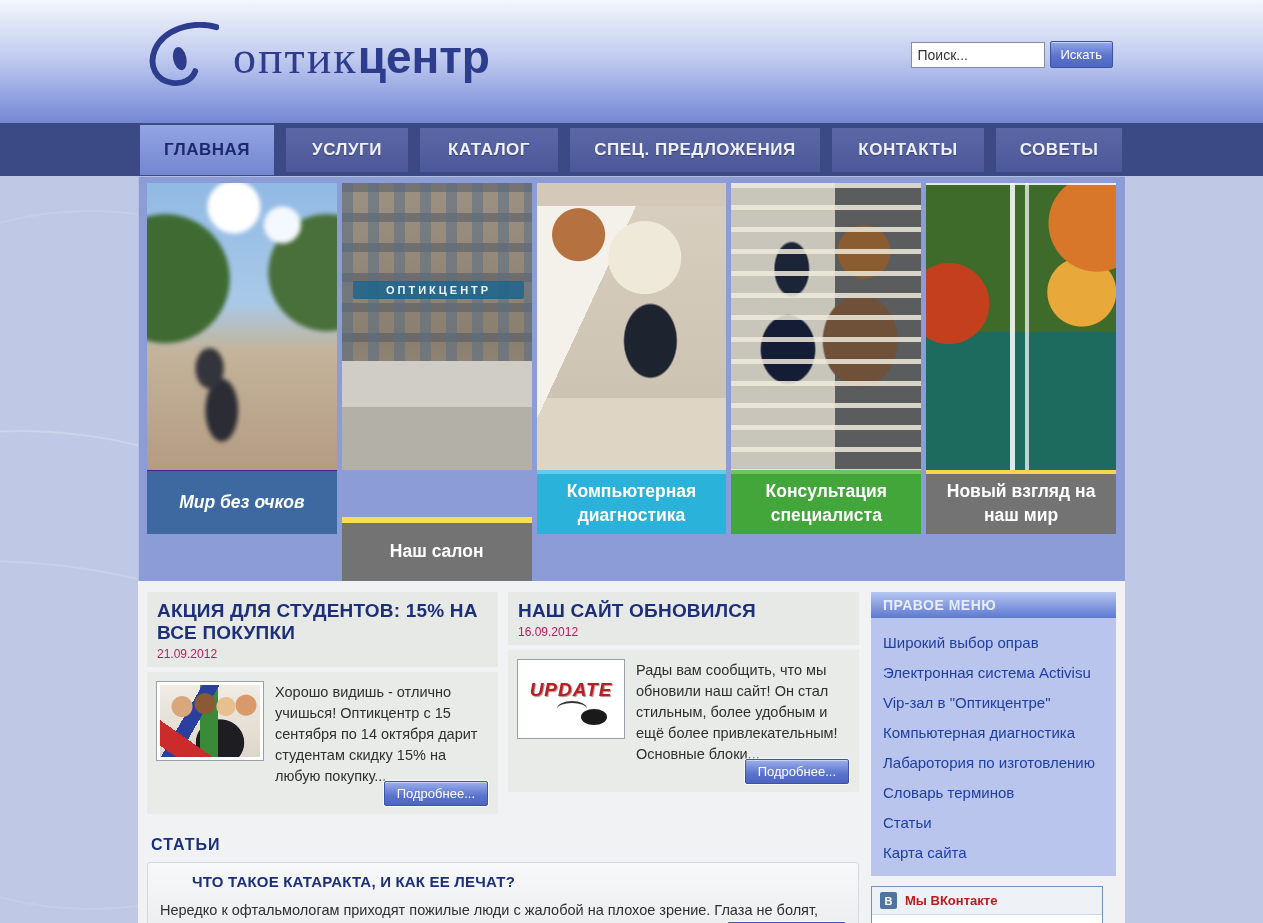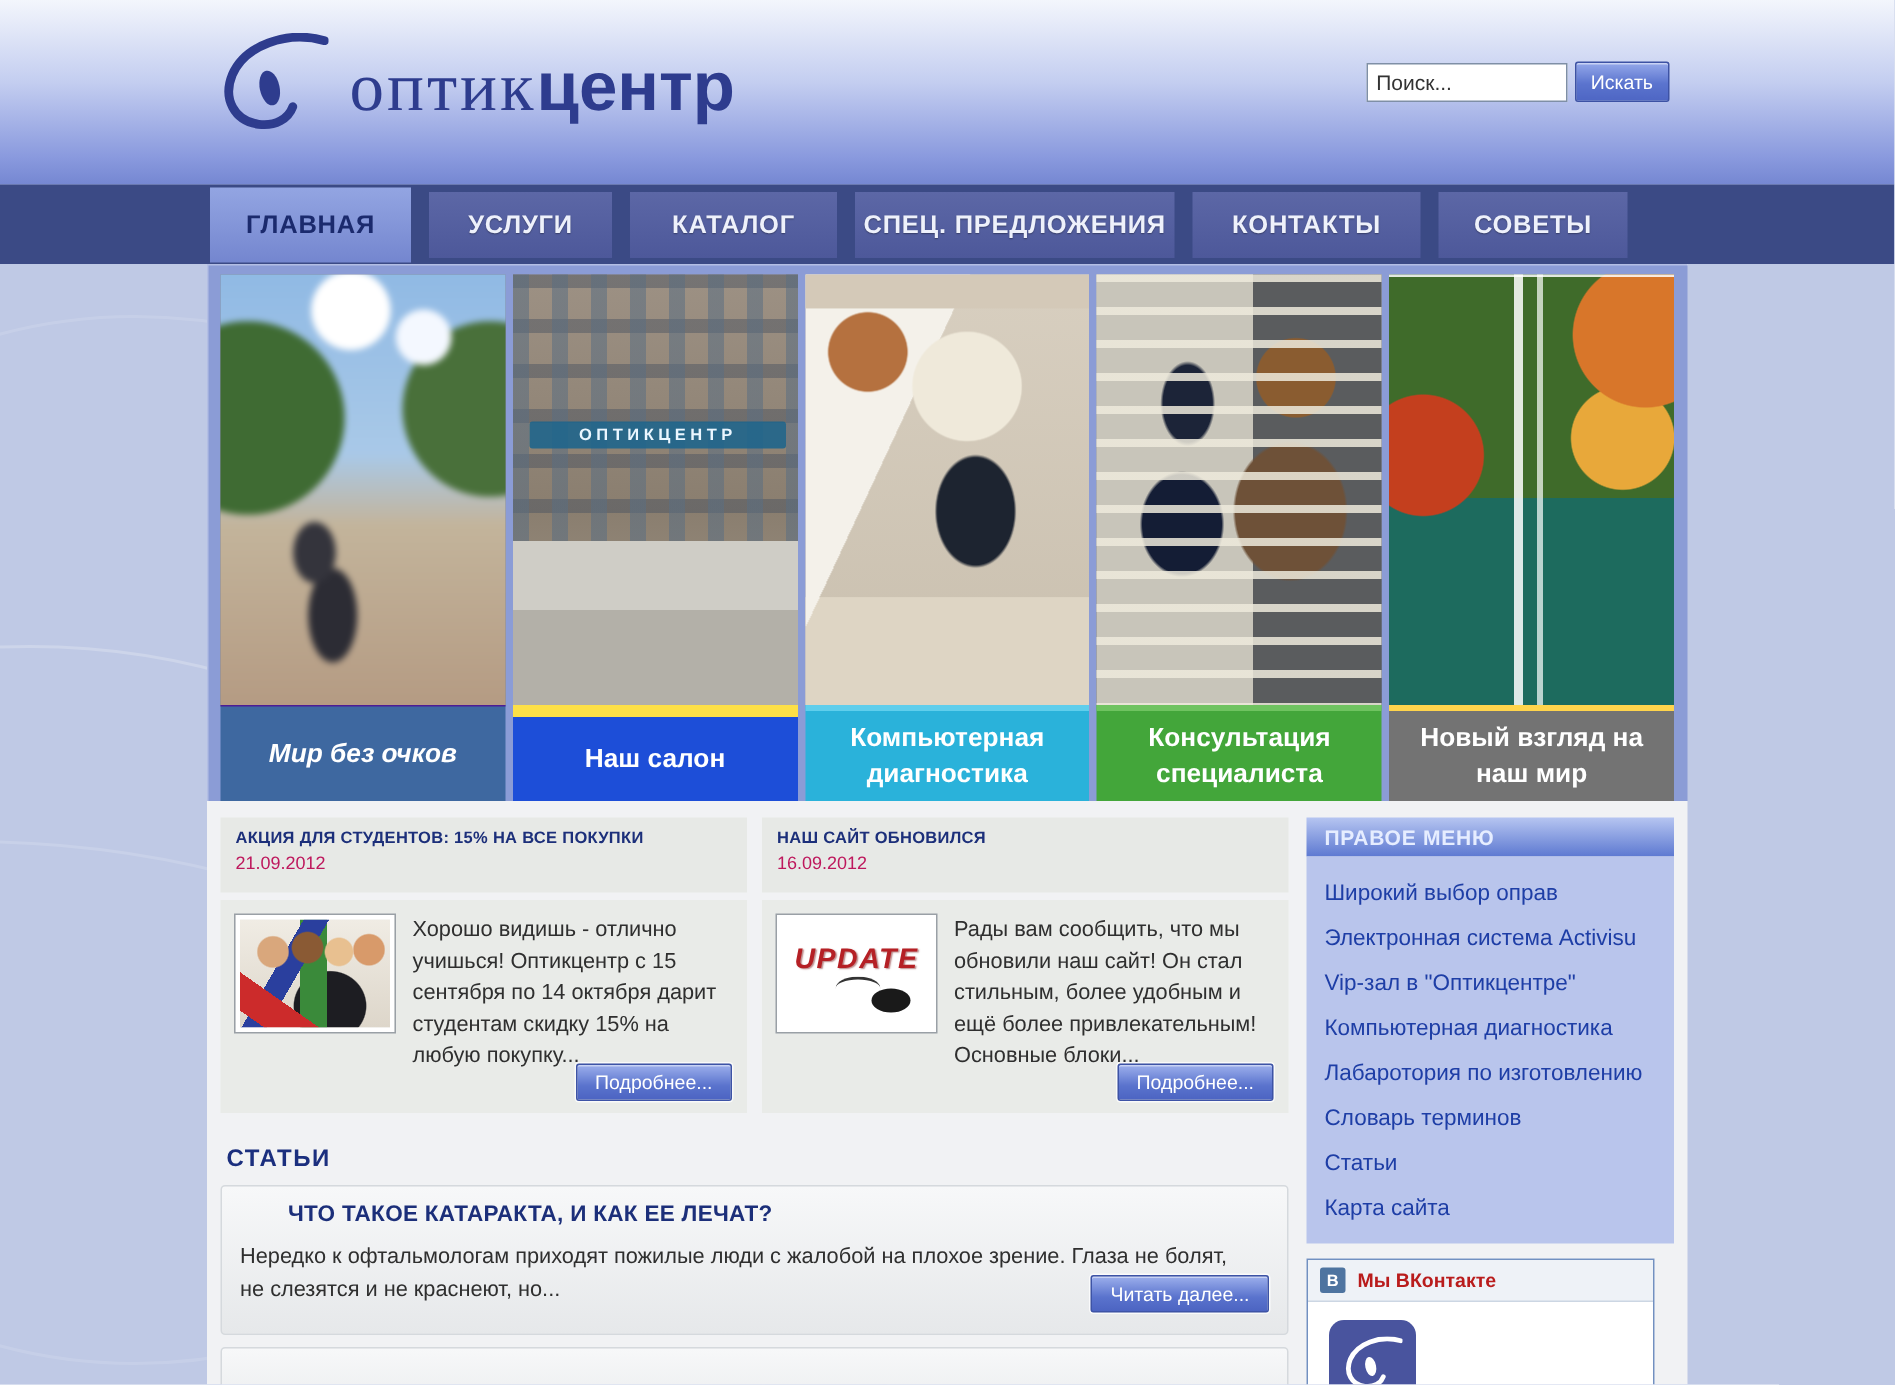--- a/index.html
+++ b/index.html
@@ -27,21 +27,21 @@
       border:1px solid #3d52a4; border-radius:2px; box-shadow:inset 0 1px 0 rgba(255,255,255,0.5); }
 
   
   .navbar { position:absolute; top:123px; left:0; width:1263px; height:53px; background:#3b4a85; }
   .nav-inner { position:absolute; left:140px; top:0; width:990px; height:53px; display:flex; gap:12px; padding-top:5px; }
   .nav-tab { height:44px; display:flex; align-items:center; justify-content:center;
       background:linear-gradient(#5c67a6, #4d589a); color:#eef1fb; font-size:17px; font-weight:bold;
       letter-spacing:0.5px; text-decoration:none; text-shadow:0 1px 1px rgba(0,0,0,0.35); cursor:pointer; }
   .nav-tab.active { margin-top:-3px; height:50px; background:linear-gradient(#93a5e2, #7486cf);
       color:#1b2a6d; text-shadow:none; }
-  .w1{width:134px}.w2{width:122px}.w3{width:138px}.w4{width:213px}.w5{width:126px}.w6{width:152px}
+  .w1{width:134px}.w2{width:122px}.w3{width:138px}.w4{width:250px}.w5{width:126px}.w6{width:152px}
 
   
   .wrapper { position:absolute; top:176px; left:138px; width:987px; height:747px; }
   .carousel-band { background:#8b9cd6; padding:7px 9px 0 9px; box-shadow:inset 1px 1px 0 rgba(255,255,255,0.35); }
   .slides { display:flex; gap:5px; }
   .slide { flex:1; cursor:pointer; }
   .slide-img { height:287px; position:relative; overflow:hidden; background:#777; }
   .blurwrap { position:absolute; inset:-6px; filter:blur(2px); }
 
   
@@ -86,32 +86,32 @@
       radial-gradient(circle at 82% 38%, #e8a83a 0 34px, rgba(0,0,0,0) 35px),
       linear-gradient(90deg, rgba(0,0,0,0) 0 44%, rgba(255,255,255,0.85) 44% 47%, rgba(0,0,0,0) 47% 52%, rgba(255,255,255,0.7) 52% 54%, rgba(0,0,0,0) 54%),
       linear-gradient(rgba(0,0,0,0) 0 52%, #1d6b5e 52% 100%),
       radial-gradient(circle at 20% 80%, #d8762a 0 30px, rgba(0,0,0,0) 31px),
       radial-gradient(circle at 75% 85%, #c9a22e 0 34px, rgba(0,0,0,0) 35px),
       linear-gradient(#3f6b2a 0 55%, #1f6f60 55% 100%); }
 
   .slide-cap { height:64px; display:flex; align-items:center; justify-content:center; text-align:center;
       color:#fff; font-weight:bold; font-size:17.5px; line-height:1.35; padding:0 14px; }
   .cap1 { background:#3e68a0; border-top:1px solid #4c1d95;font-style:italic; }
-  .cap2 { background:#1d4ed8; border-top:8px solid #fde047; }
+  .cap2 { background:#737373; border-top:6px solid #fde047;margin-top:47px; }
   .cap3 { background:#2ab2da; border-top:4px solid #5fceec; }
   .cap4 { background:#43a63a; border-top:4px solid #6fc360; }
   .cap5 { background:#737373; border-top:4px solid #ffd44c; }
 
   
   .content-band { background:#f1f2f4; padding:11px 9px 0 9px; height:389px; display:flex; gap:12px; }
   .main-col { width:712px; }
   .news-row { display:flex; gap:10px; }
   .news-col { width:351px; }
   .news-head { background:#e7e9e6; padding:8px 10px 6px 10px; min-height:50px; }
-  .news-title { color:#1c2f7a; font-size:11px; font-weight:bold; letter-spacing:0.2px; }
+  .news-title { color:#1c2f7a; font-size:19px; font-weight:bold; letter-spacing:0.2px; }
   .news-date { color:#be185d; font-size:12px; margin-top:3px; }
   .news-body { margin-top:5px; background:#e9ebe8; height:142px; position:relative; padding:10px; }
   .thumb { position:absolute; left:10px; top:10px; width:106px; height:78px; background:#fff;
       border:3px solid #fff; outline:1px solid #9aa0a6; }
   .thumb-students { background:
       radial-gradient(circle at 22% 30%, #d9a77c 0 10px, rgba(0,0,0,0) 11px),
       radial-gradient(circle at 45% 26%, #8a5a34 0 10px, rgba(0,0,0,0) 11px),
       radial-gradient(circle at 66% 30%, #e8c090 0 9px, rgba(0,0,0,0) 10px),
       radial-gradient(circle at 86% 28%, #d89a6a 0 10px, rgba(0,0,0,0) 11px),
       linear-gradient(35deg, rgba(0,0,0,0) 0 8%, #cc2b2b 8% 26%, rgba(0,0,0,0) 26%),

